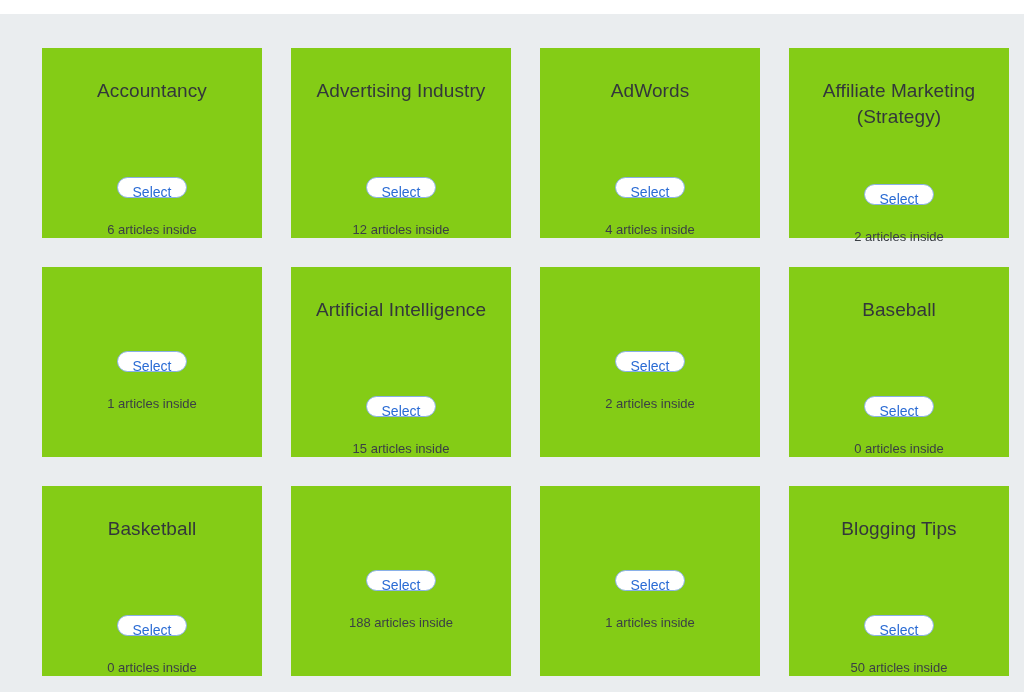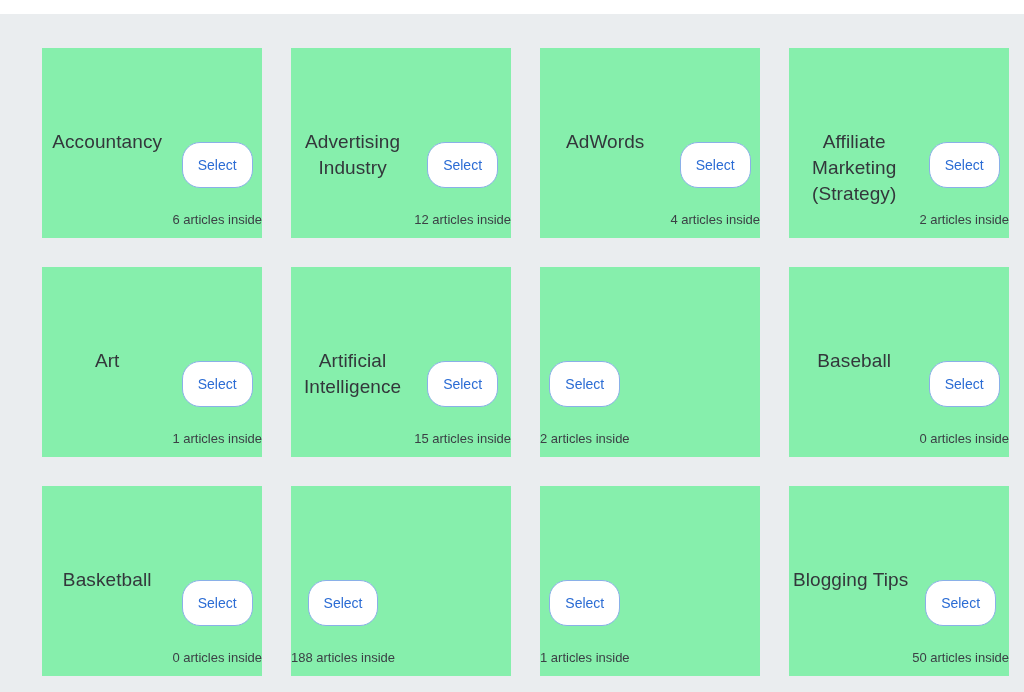--- a/index.html
+++ b/index.html
@@ -35,23 +35,23 @@
     display: grid;
     grid-template-columns: repeat(4, 220px);
     column-gap: 29px;
     row-gap: 29px;
     align-content: start;
   }
 
   .category-card {
     width: 220px;
     height: 190px;
-    background: #86efac;
+    background: #84cc16;
     display: flex;
-    flex-direction: row;
+    flex-direction: column;
     align-items: center;
     padding-top: 30px;
   }
 
   
   .card-title {
     height: 58px;
     width: 196px;
     font-size: 19px;
     line-height: 26px;
@@ -63,21 +63,21 @@
 
   .card-action {
     margin-top: 54px;
     display: flex;
     flex-direction: column;
     align-items: center;
   }
 
   .select-button {
     min-width: 65px;
-    height: 46px;
+    height: 21px;
     padding: 0 15px;
     border: 1px solid #8ab0e8;
     border-radius: 18px;
     background: #ffffff;
     color: #2b6cd4;
     font-family: "Liberation Sans", "DejaVu Sans", sans-serif;
     font-size: 14px;
     line-height: 29px;
     cursor: pointer;
     outline: none;
@@ -121,21 +121,20 @@
         </div>
       </div>
       <div class="category-card">
         <div class="card-title">Affiliate Marketing (Strategy)</div>
         <div class="card-action">
           <button class="select-button">Select</button>
           <div class="article-count">2 articles inside</div>
         </div>
       </div>
       <div class="category-card">
-        <div class="card-title">Art</div>
         <div class="card-action">
           <button class="select-button">Select</button>
           <div class="article-count">1 articles inside</div>
         </div>
       </div>
       <div class="category-card">
         <div class="card-title">Artificial Intelligence</div>
         <div class="card-action">
           <button class="select-button">Select</button>
           <div class="article-count">15 articles inside</div>

